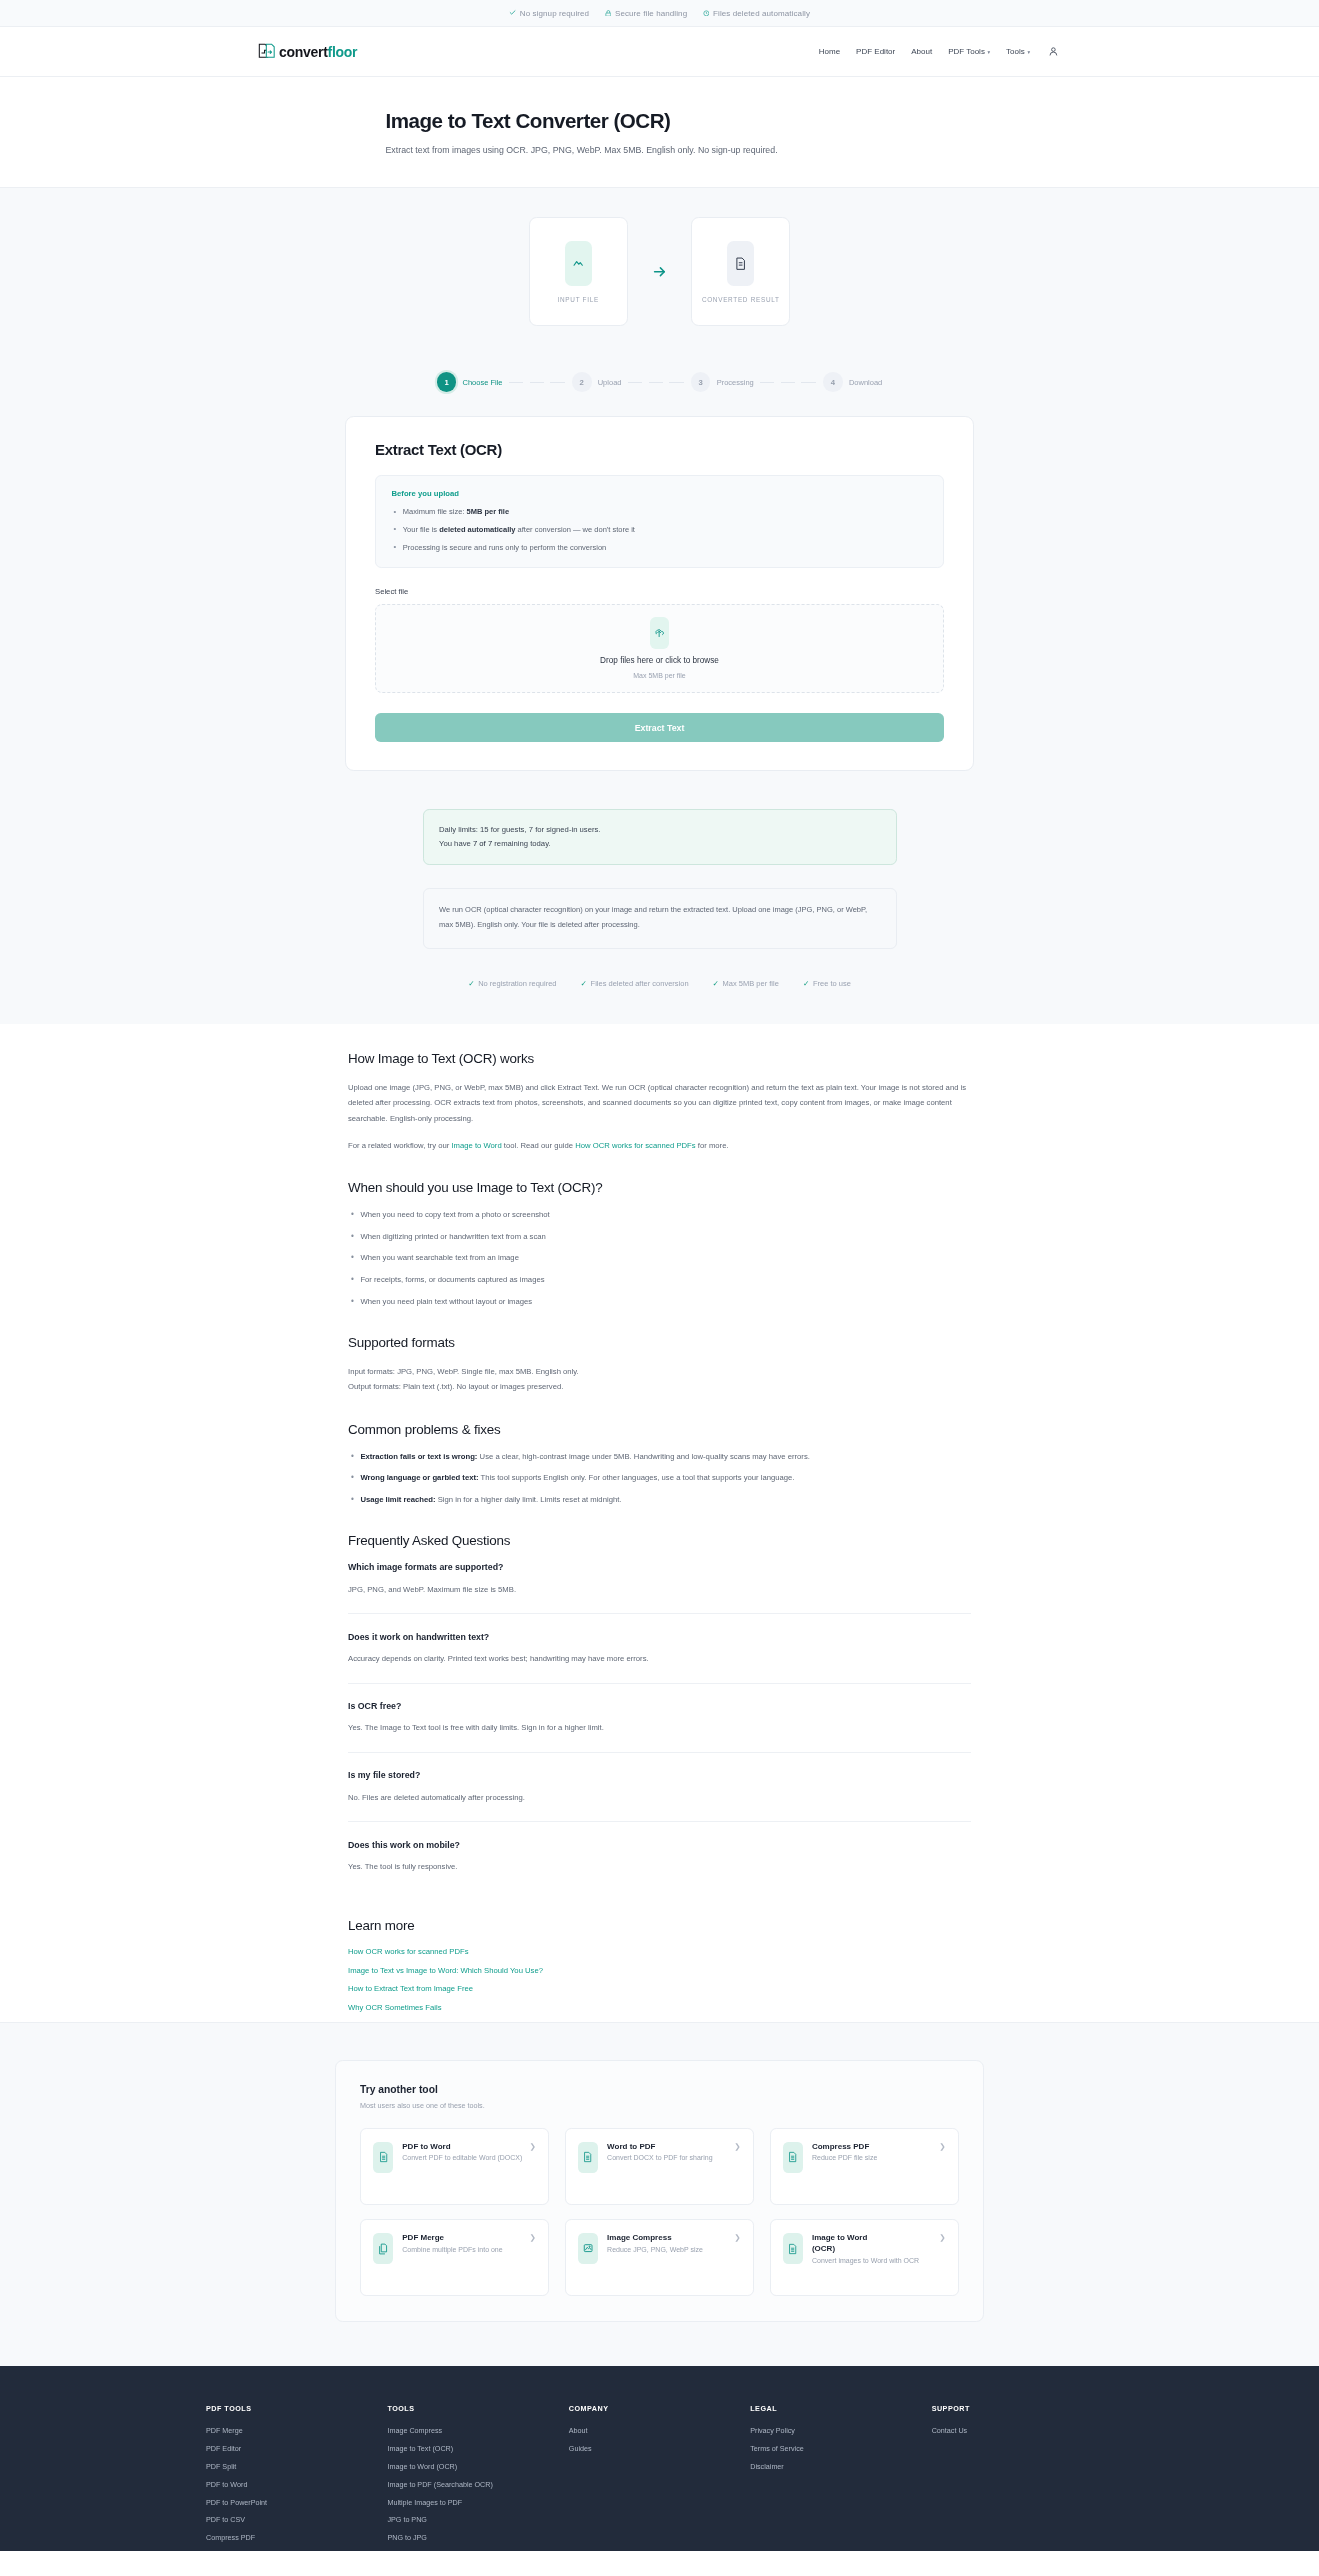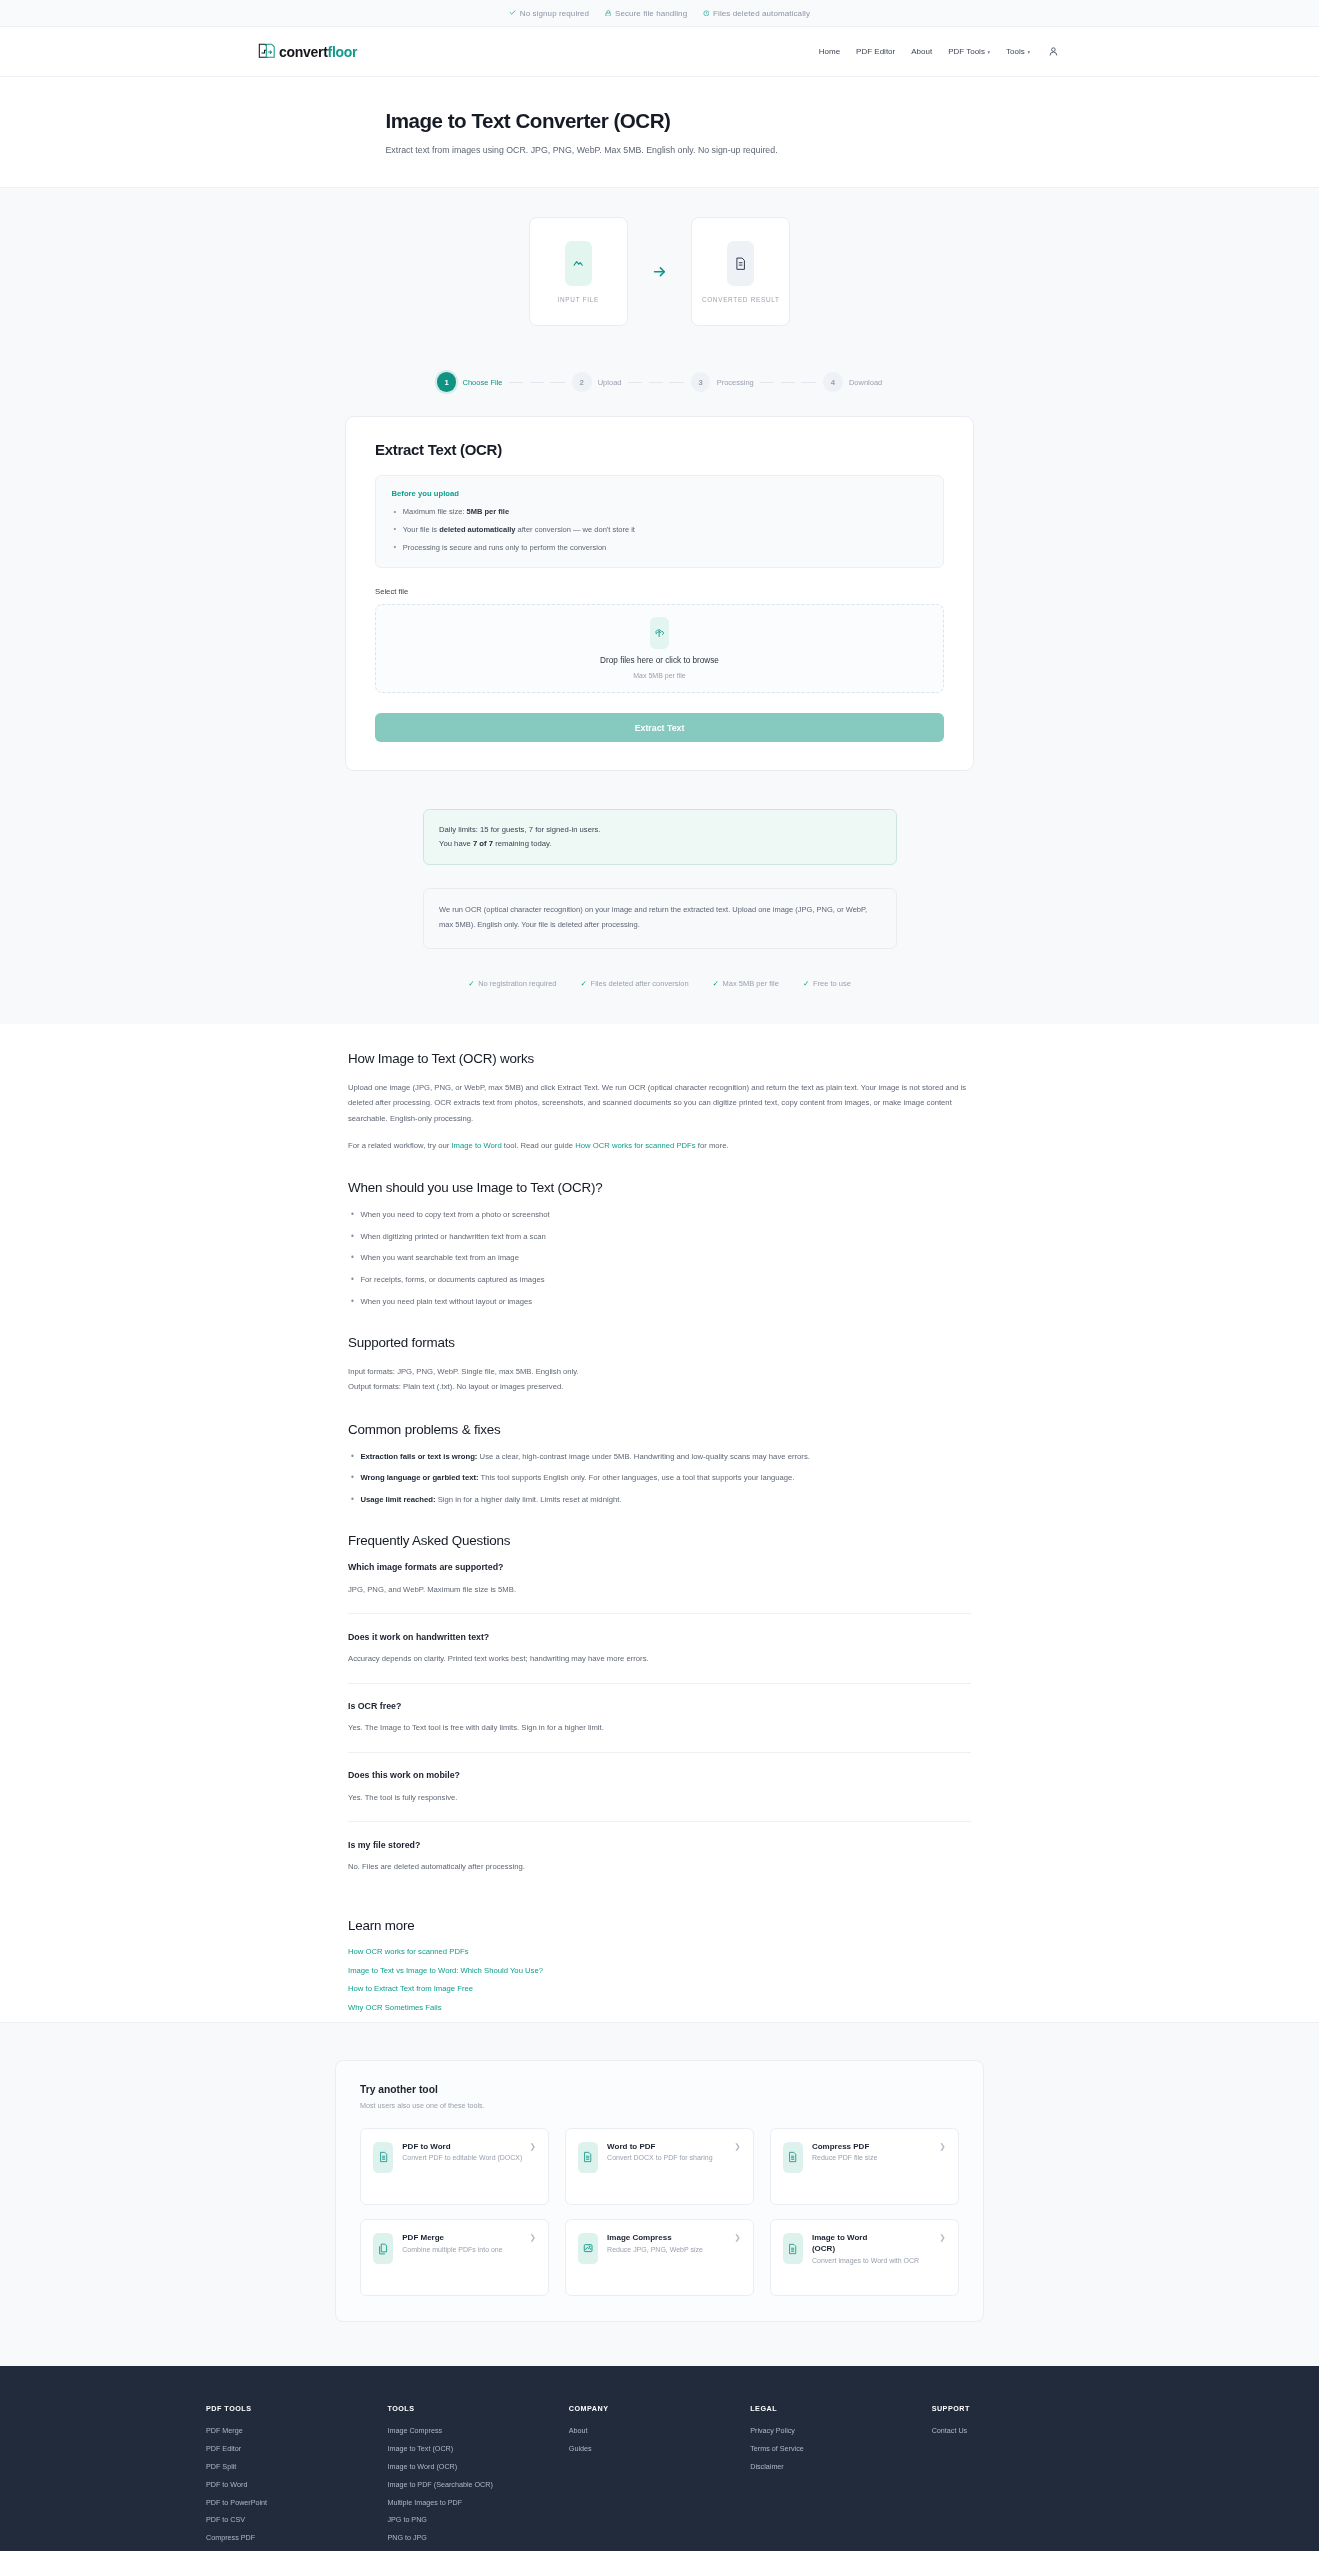--- a/index.html
+++ b/index.html
@@ -227,21 +227,21 @@
 
   
   .sub-stack { width: 474px; margin: 38px auto 0; }
   .limits-box {
     background: #eef8f4;
     border: 0.5px solid #cde6dd;
     border-radius: 6.2px;
     padding: 12.4px 15.5px 13.4px;
   }
   .limits-box p { font-size: 7.7px; color: #3c4553; line-height: 1.85; }
-  .limits-box b { font-weight: 700; color: #20293a; }
+  .limits-box b { font-weight: 400; color: #20293a; }
   .explain-box {
     margin-top: 23px;
     border: 0.5px solid #e9edf2;
     border-radius: 6.2px;
     padding: 14px 15.5px 15px;
   }
   .explain-box p { font-size: 7.5px; color: #5e6674; line-height: 1.95; }
 
   .trust-row {
     margin-top: 30px;
@@ -569,26 +569,26 @@
       </div>
       <div class="faq-item">
         <div class="faq-q">Does it work on handwritten text?</div>
         <div class="faq-a">Accuracy depends on clarity. Printed text works best; handwriting may have more errors.</div>
       </div>
       <div class="faq-item">
         <div class="faq-q">Is OCR free?</div>
         <div class="faq-a">Yes. The Image to Text tool is free with daily limits. Sign in for a higher limit.</div>
       </div>
       <div class="faq-item">
+        <div class="faq-q">Is my file stored?</div>
+        <div class="faq-a">No. Files are deleted automatically after processing.</div>
+      </div>
+      <div class="faq-item">
         <div class="faq-q">Does this work on mobile?</div>
         <div class="faq-a">Yes. The tool is fully responsive.</div>
-      </div>
-      <div class="faq-item">
-        <div class="faq-q">Is my file stored?</div>
-        <div class="faq-a">No. Files are deleted automatically after processing.</div>
       </div>
     </div>
 
     <h2 class="spaced">Learn more</h2>
     <ul class="learn-list">
       <li><a>How OCR works for scanned PDFs</a></li>
       <li><a>Image to Text vs Image to Word: Which Should You Use?</a></li>
       <li><a>How to Extract Text from Image Free</a></li>
       <li><a>Why OCR Sometimes Fails</a></li>
     </ul>

